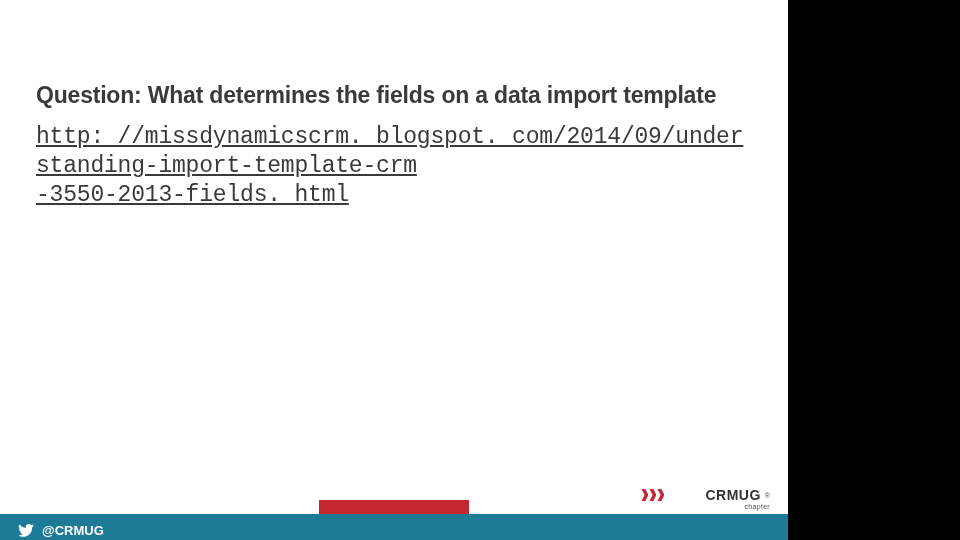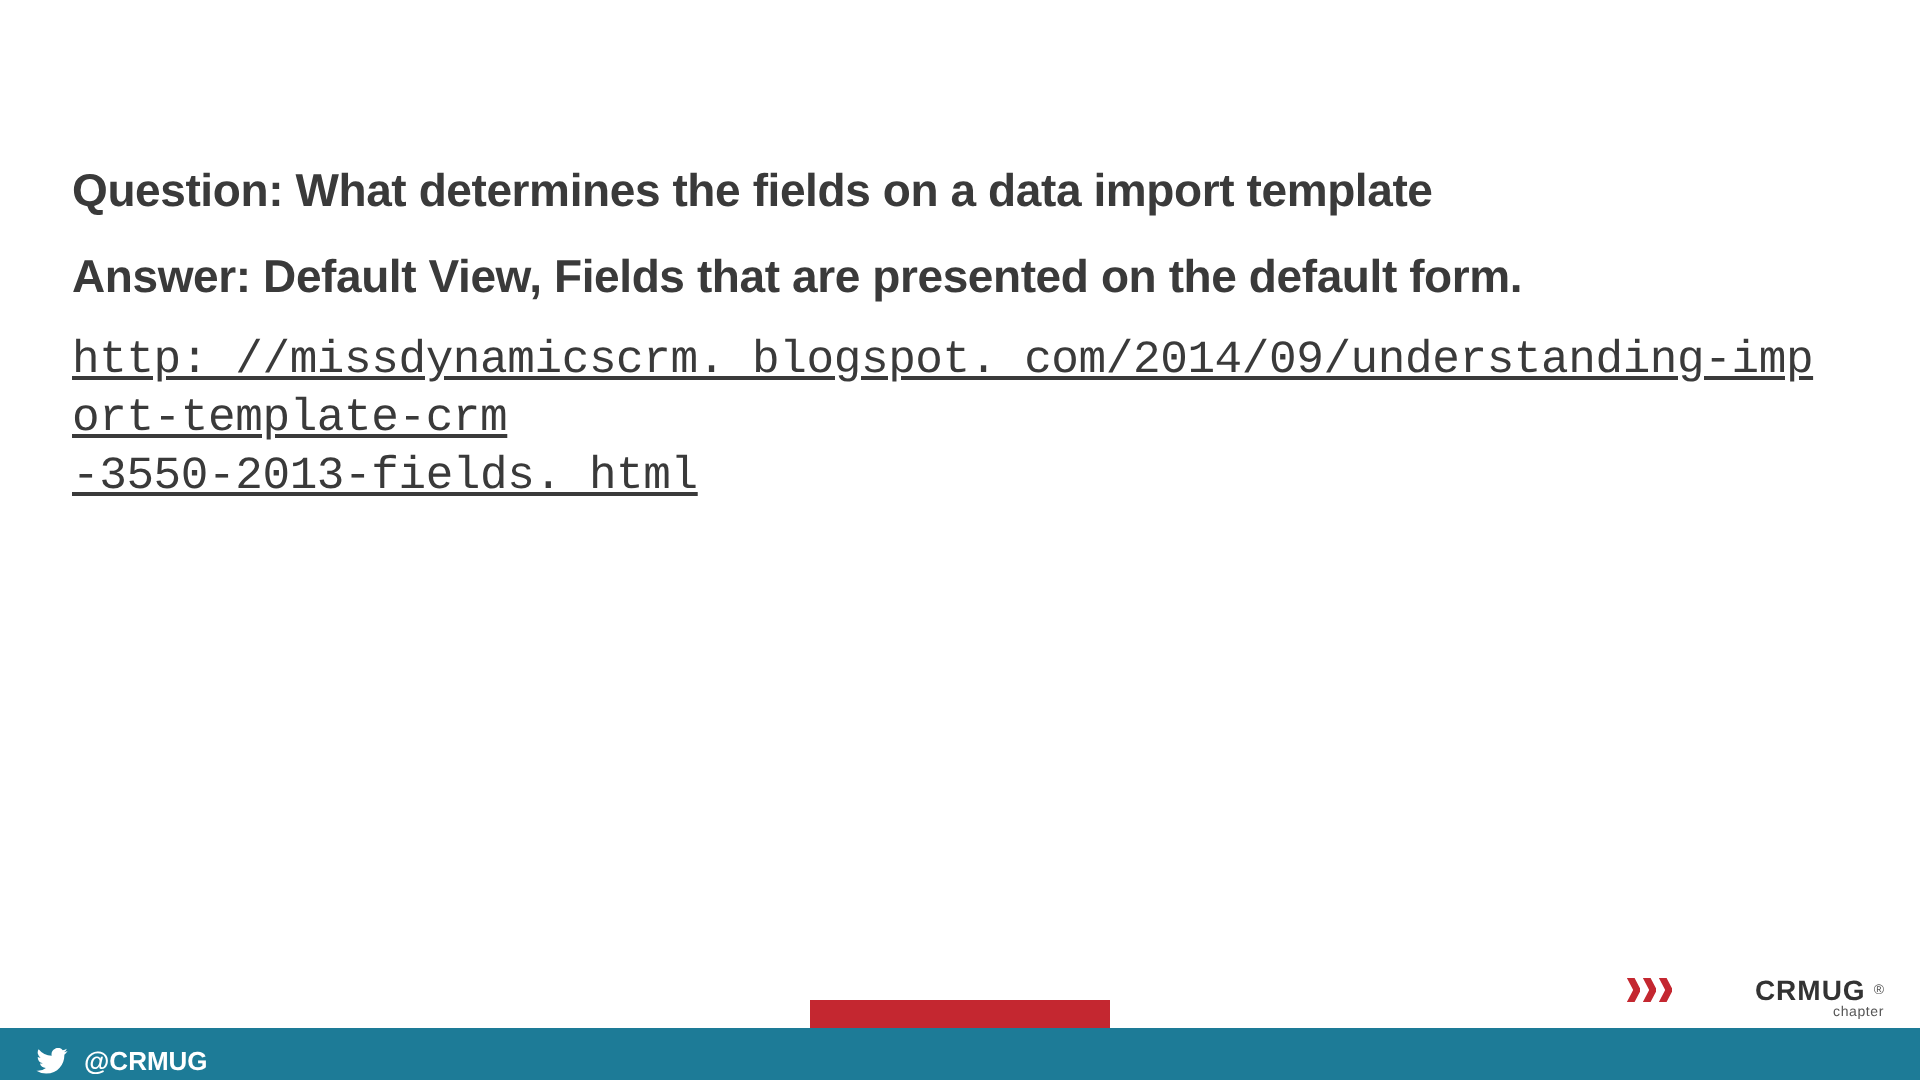--- a/index.html
+++ b/index.html
@@ -1,19 +1,19 @@
 <!DOCTYPE html>
 <html><head>
 <meta charset="utf-8">
 <style>
   * { margin: 0; padding: 0; box-sizing: border-box; }
   html, body { width: 960px; height: 540px; font-family: "Segoe UI", Arial, sans-serif; background: #000; overflow: hidden; }
   .slide {
     position: relative;
-    width: 960px;
+    width: 788px;
     height: 540px;
     background: #fff;
   }
   .content {
     position: absolute;
     top: 80px;
     left: 36px;
     right: 36px;
   }
   .qa-line {
@@ -93,23 +93,20 @@
 <body>
 
 <div class="slide">
 
   <div class="content">
 
     <p class="qa-line">
       <span class="qa-label">Question:</span><span> What determines the fields on a data import template</span>
     </p>
 
-    <p class="qa-line">
-      <span class="qa-label">Answer:</span><span> Default View, Fields that are presented on the default form.</span>
-    </p>
 
     <div class="link-wrap">
       <a class="link" href="#"><span>http: //missdynamicscrm. blogspot. com/2014/09/understanding-import-template-crm</span><br><span>-3550-2013-fields. html</span></a>
     </div>
 
   </div>
 
   <div class="logo">
     <div class="logo-row">
       <div class="logo-chevrons">

